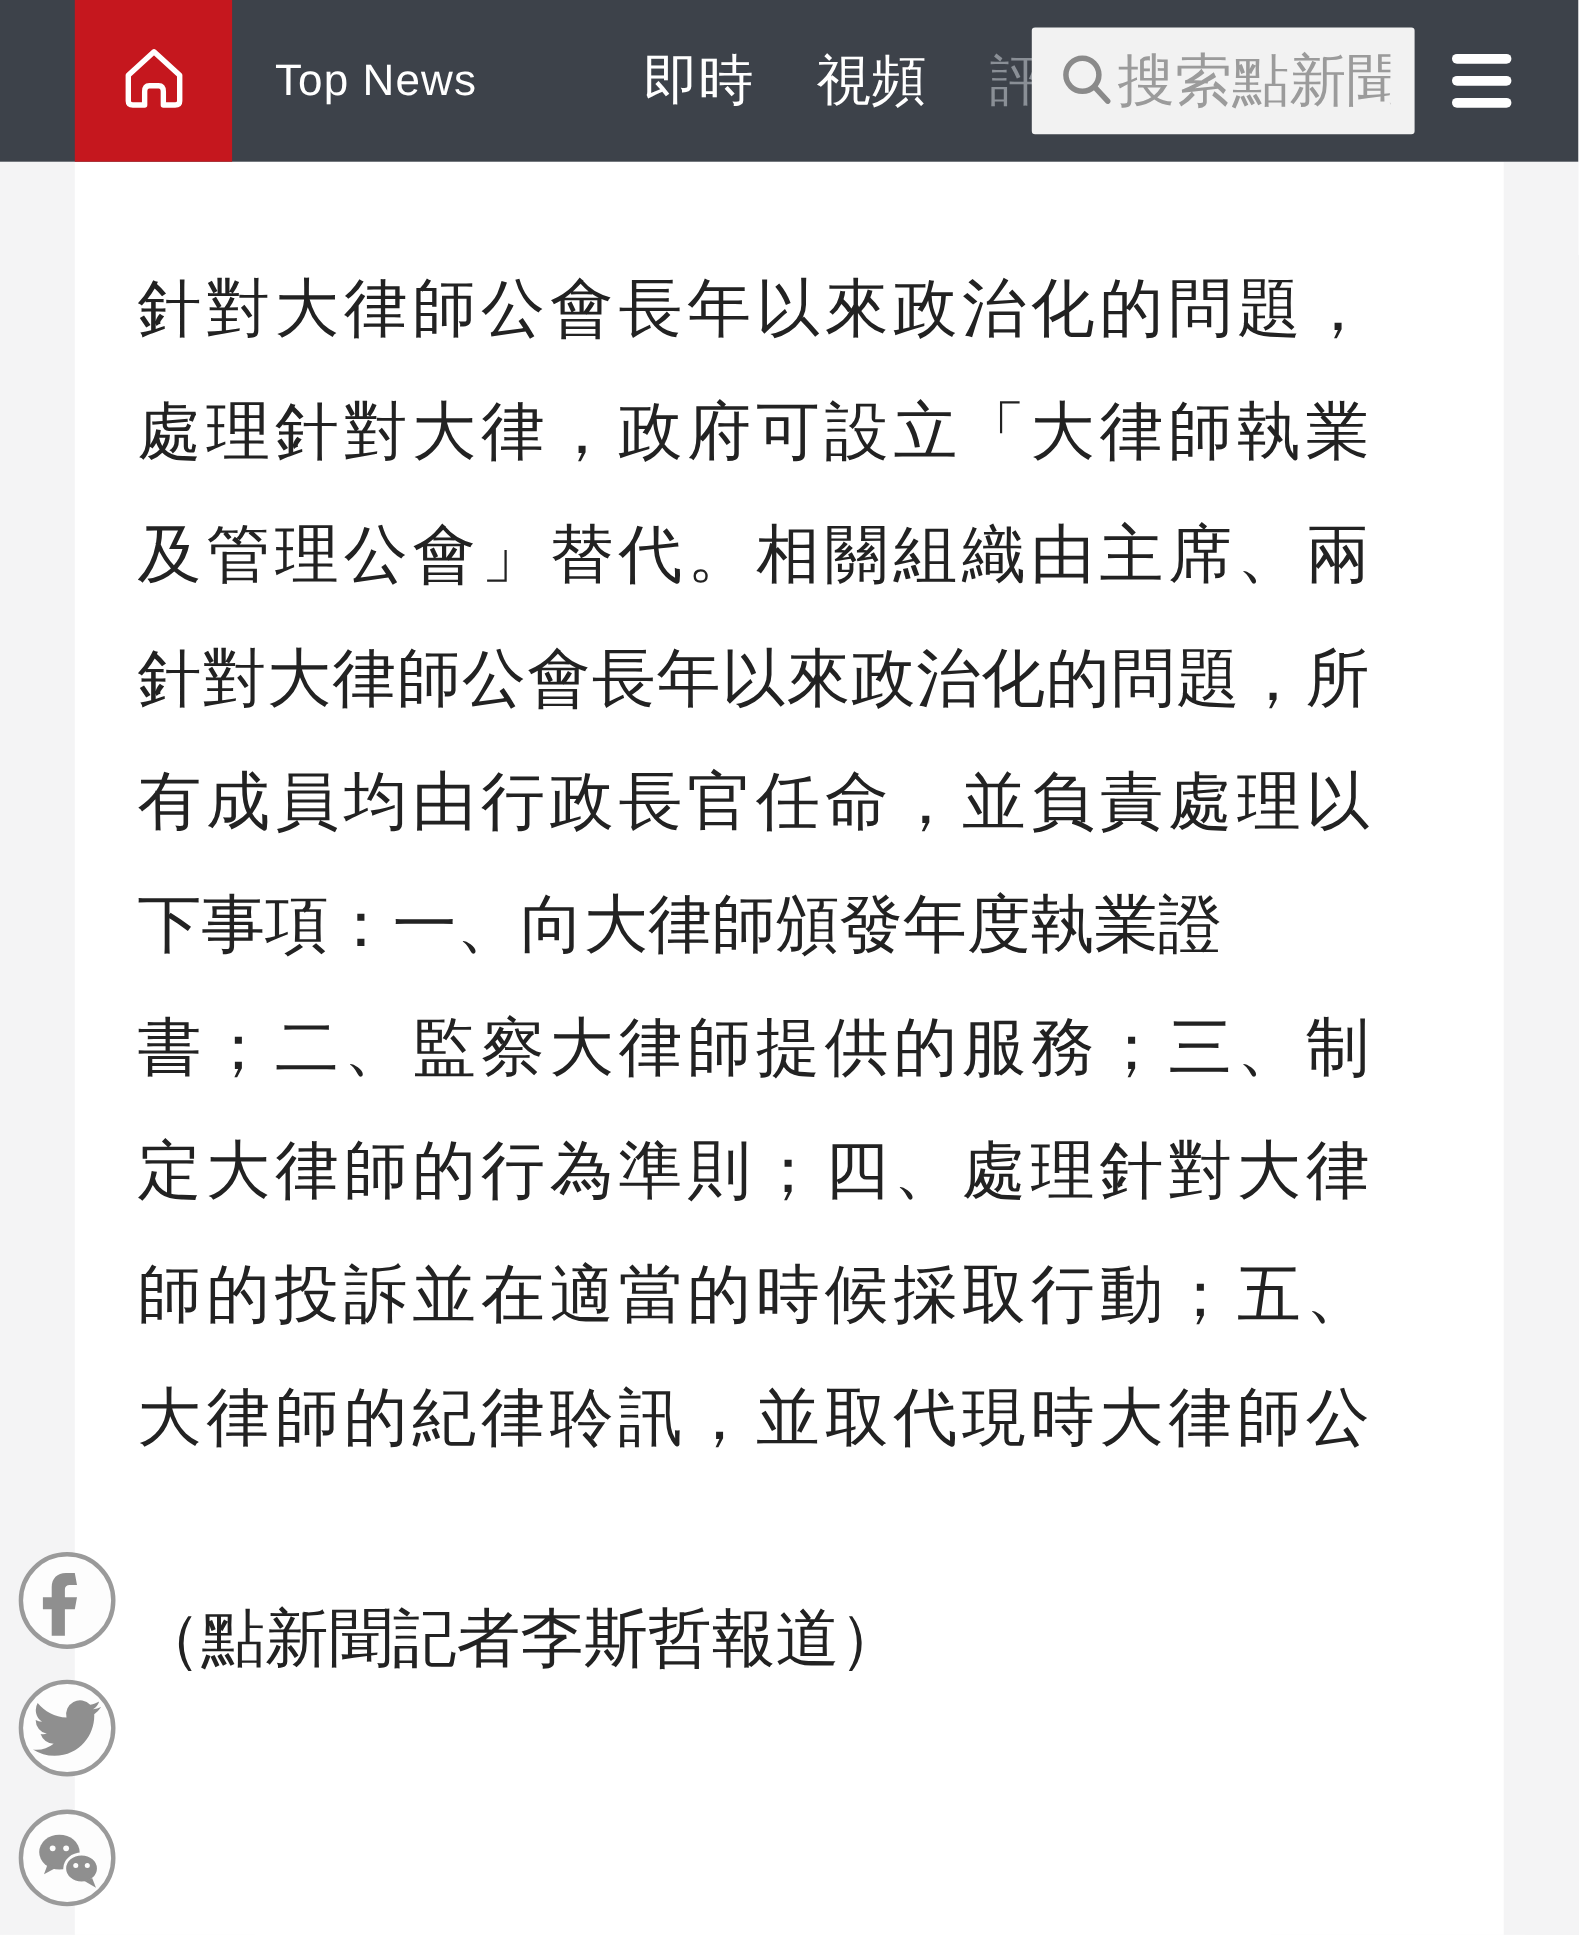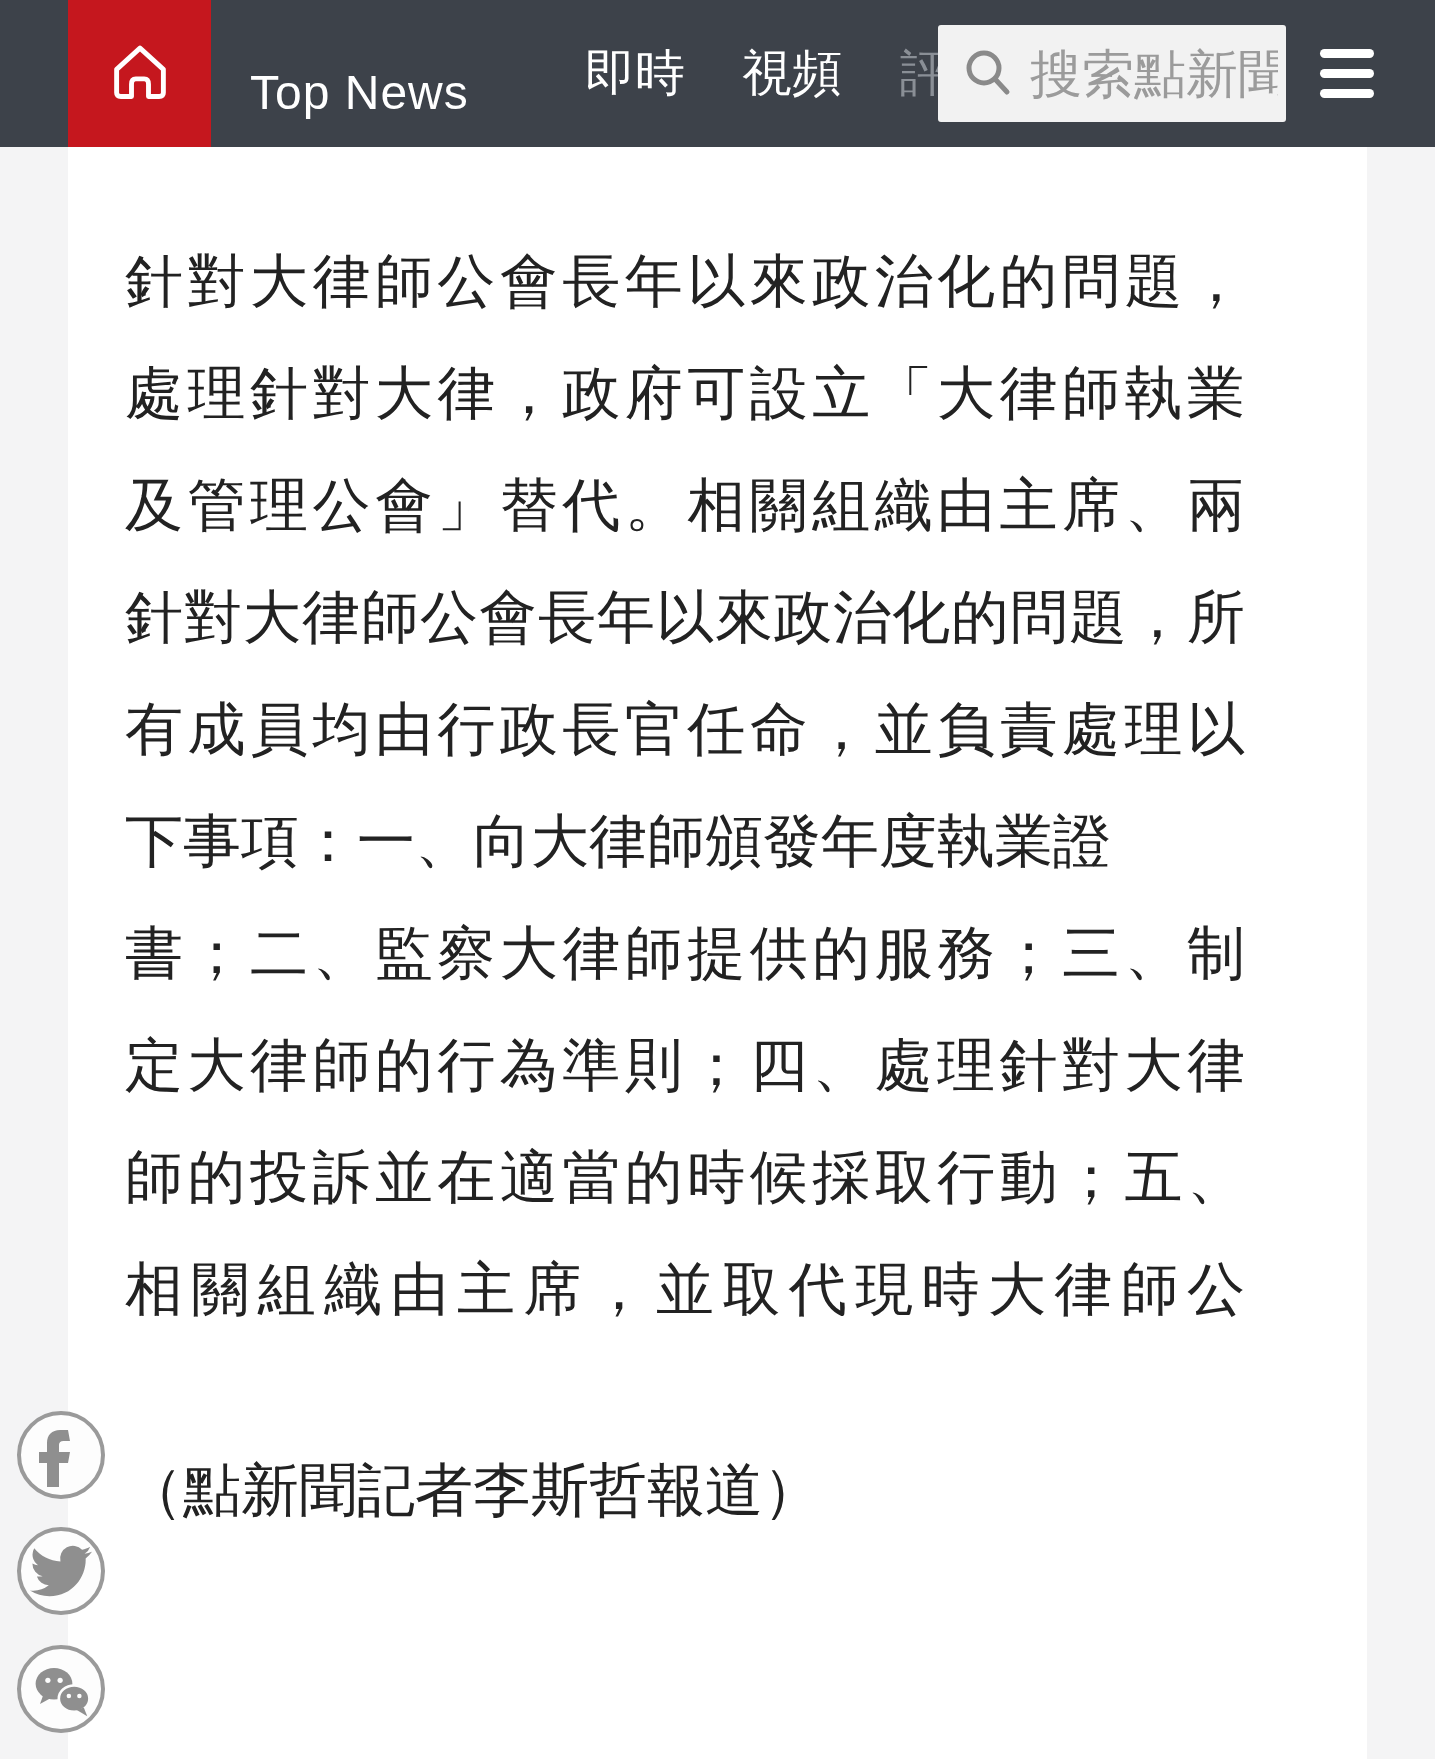--- a/index.html
+++ b/index.html
@@ -3,27 +3,27 @@
 <meta charset="utf-8">
 <style>
   * { margin:0; padding:0; box-sizing:border-box; }
   html,body { width:1435px; height:1759px; overflow:hidden; }
   body { background:#f4f4f5; font-family:"Liberation Sans", sans-serif; position:relative; }
 
   
   .header { position:absolute; left:0; top:0; width:1435px; height:147px; background:#3d424a; z-index:20; }
   .home-btn { position:absolute; left:68px; top:0; width:143px; height:147px; background:#c5171e; display:flex; align-items:center; justify-content:center; cursor:pointer; }
   .nav-item { position:absolute; top:0; height:147px; display:flex; align-items:center; color:#ffffff; font-size:50px; white-space:nowrap; cursor:pointer; }
-  .nav-topnews { left:250px; font-size:48px; letter-spacing:1px;margin-top:19px; }
+  .nav-topnews { left:250px; font-size:40px; letter-spacing:1px; }
   .nav-instant { left:557px;margin-left:28px; }
   .nav-video  { left:742px; }
   .nav-partial { left:900px; color:#8a8f96; z-index:1; }
   .search-box { position:absolute; left:938px; top:25px; width:348px; height:97px; background:#f2f2f2; border-radius:3px; z-index:5; display:flex; align-items:center; overflow:hidden; }
   .search-box svg { margin-left:22px; flex:0 0 auto; }
-  .search-input { border:none; outline:none; background:transparent; width:248px; margin-left:14px; font-size:52px; color:#555; font-family:"Liberation Sans", sans-serif; padding:0; }
+  .search-input { border:none; outline:none; background:transparent; width:248px; font-size:52px; color:#555; font-family:"Liberation Sans", sans-serif; padding:0; }
   .search-input::placeholder { color:#9b9b9b; opacity:1; }
   .menu-btn { position:absolute; left:1320px; top:49px; width:54px; height:49px; display:flex; flex-direction:column; justify-content:space-between; cursor:pointer; }
   .menu-bar { width:54px; height:9px; background:#ffffff; border-radius:4.5px; }
 
   
   .card { position:absolute; left:68px; top:147px; width:1299px; height:1612px; background:#ffffff; padding:78px 122px 0 57px; z-index:1; }
   .article { color:#222222; font-size:58px; line-height:112px; font-family:"Liberation Sans", sans-serif; }
   .line { width:1120px; }
   .line.full { text-align:justify; text-align-last:justify; text-justify:inter-character; }
   .line.short { text-align:right; text-align-last:left; }
@@ -82,21 +82,21 @@
     <div id="article-lines">
         <div class="line full">針對大律師公會長年以來政治化的問題，</div>
         <div class="line full">處理針對大律，政府可設立「大律師執業</div>
         <div class="line full">及管理公會」替代。相關組織由主席、兩</div>
         <div class="line full">針對大律師公會長年以來政治化的問題，所</div>
         <div class="line full">有成員均由行政長官任命，並負責處理以</div>
         <div class="line short">下事項：一、向大律師頒發年度執業證</div>
         <div class="line full">書；二、監察大律師提供的服務；三、制</div>
         <div class="line full">定大律師的行為準則；四、處理針對大律</div>
         <div class="line full">師的投訴並在適當的時候採取行動；五、</div>
-        <div class="line full">相關組織由主席，並取代現時大律師公</div>
+        <div class="line full">大律師的紀律聆訊，並取代現時大律師公</div>
       </div>
     <div class="byline line short">（點新聞記者李斯哲報道）</div>
   </div>
 </div>
 
 <div class="share-rail">
 
   <div class="share-btn share-fb">
     <svg width="80" height="80" viewBox="0 0 80 80">
       <path fill="#8f8f8f" d="M47 15 h-8 c-8 0 -13 5 -13 13 v9 h-8 v11 h8 v24 h12 v-24 h9 l2-11 h-11 v-7 c0-2.6 1.6-4 4.4-4 h6.6 z"></path>

